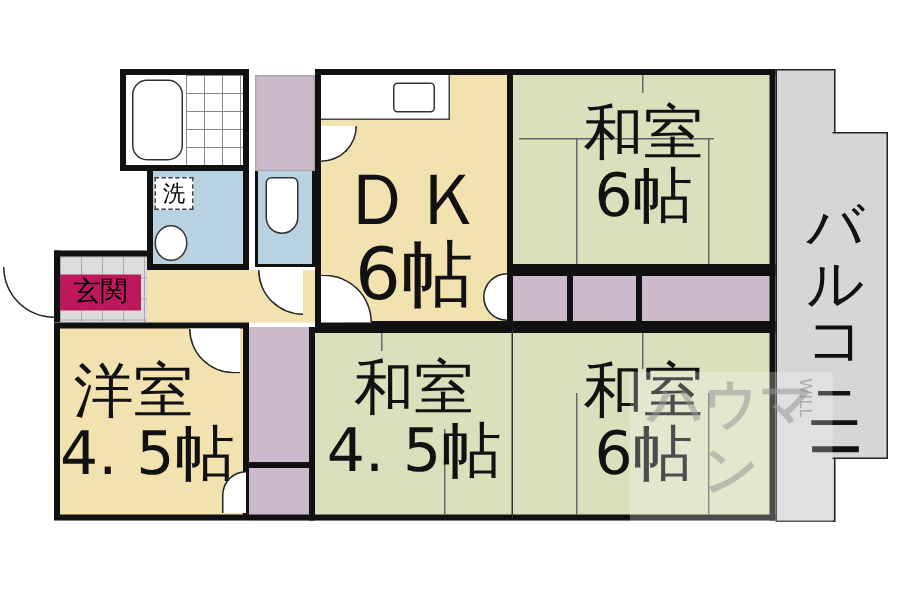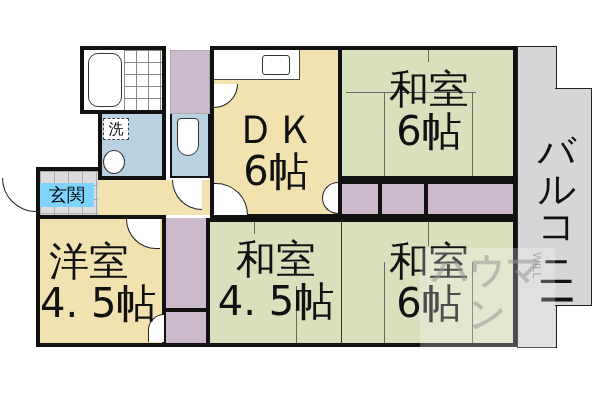--- a/index.html
+++ b/index.html
@@ -33,34 +33,34 @@
   <div class="abs" style="left:103px;top:118px;width:26px;height:22px;background:#fff;border:1px dashed #444;font-size:15px;text-align:center;line-height:20px;">
     <span>洗</span>
   </div>
   <div class="abs" style="left:103px;top:150px;width:22px;height:24px;border:1.5px solid #333;border-radius:50%;background:#fff;"></div>
 
   <div class="abs" style="left:170px;top:114px;width:40px;height:64px;background:#b8d2e2;border:2px solid #111;border-top:none;"></div>
   <div class="abs" style="left:177px;top:118px;width:22px;height:38px;border:1.5px solid #333;border-radius:4px 4px 11px 11px;background:#fff;"></div>
 
   <div class="abs" style="left:36px;top:167px;width:62px;height:48px;background:#dcdcdc;border:4px solid #111;border-right:none;border-bottom:none;
               background-image:linear-gradient(90deg,#aaa 1px,transparent 1px),linear-gradient(#aaa 1px,transparent 1px);background-size:14px 14px;"></div>
-  <div class="abs" style="left:40px;top:183px;width:54px;height:24px;background:#7dd3fc;font-size:18px;text-align:center;line-height:24px;">
+  <div class="abs" style="left:40px;top:183px;width:54px;height:24px;background:#be185d;font-size:18px;text-align:center;line-height:24px;">
     <span>玄関</span>
   </div>
   <div class="door-swing" style="left:2px;top:178px;width:34px;height:34px;border-radius:0 0 0 34px;border-top:none;border-right:none;"></div>
 
   <div class="abs" style="left:98px;top:180px;width:112px;height:35px;background:#f1e2b0;"></div>
   <div class="door-swing" style="left:172px;top:180px;width:30px;height:30px;border-radius:0 0 0 30px;border-top:none;border-right:none;"></div>
 
   <div class="abs" style="left:210px;top:46px;width:132px;height:172px;background:#f1e2b0;border:4px solid #111;border-left:4px solid #111;"></div>
   <div class="abs" style="left:214px;top:50px;width:86px;height:30px;background:#fff;border-right:1px solid #444;border-bottom:1px solid #444;"></div>
   <div class="abs" style="left:262px;top:55px;width:28px;height:20px;border:1.5px solid #333;border-radius:3px;background:#fff;"></div>
   <div class="door-swing" style="left:214px;top:84px;width:24px;height:24px;border-radius:0 0 24px 0;border-top:none;border-left:none;"></div>
   <div class="door-swing" style="left:214px;top:183px;width:34px;height:32px;border-radius:0 34px 0 0;border-bottom:none;border-left:none;"></div>
-  <div class="room-label" style="left:224px;top:108px;width:104px;font-size:40px;">
+  <div class="room-label" style="left:224px;top:108px;width:104px;font-size:48px;">
     <div>ＤＫ</div>
     <div>6帖</div>
   </div>
 
   <div class="abs" style="left:342px;top:46px;width:175px;height:134px;background:#d8e0bc;border:4px solid #111;border-left:none;"></div>
   <div class="grid" style="left:428px;top:50px;width:1px;height:12px;"></div>
   <div class="grid" style="left:346px;top:92px;width:130px;height:1px;"></div>
   <div class="grid" style="left:472px;top:92px;width:1px;height:84px;"></div>
   <div class="grid" style="left:384px;top:92px;width:1px;height:84px;"></div>
   <div class="room-label" style="left:374px;top:68px;width:110px;font-size:40px;background:transparent;">

